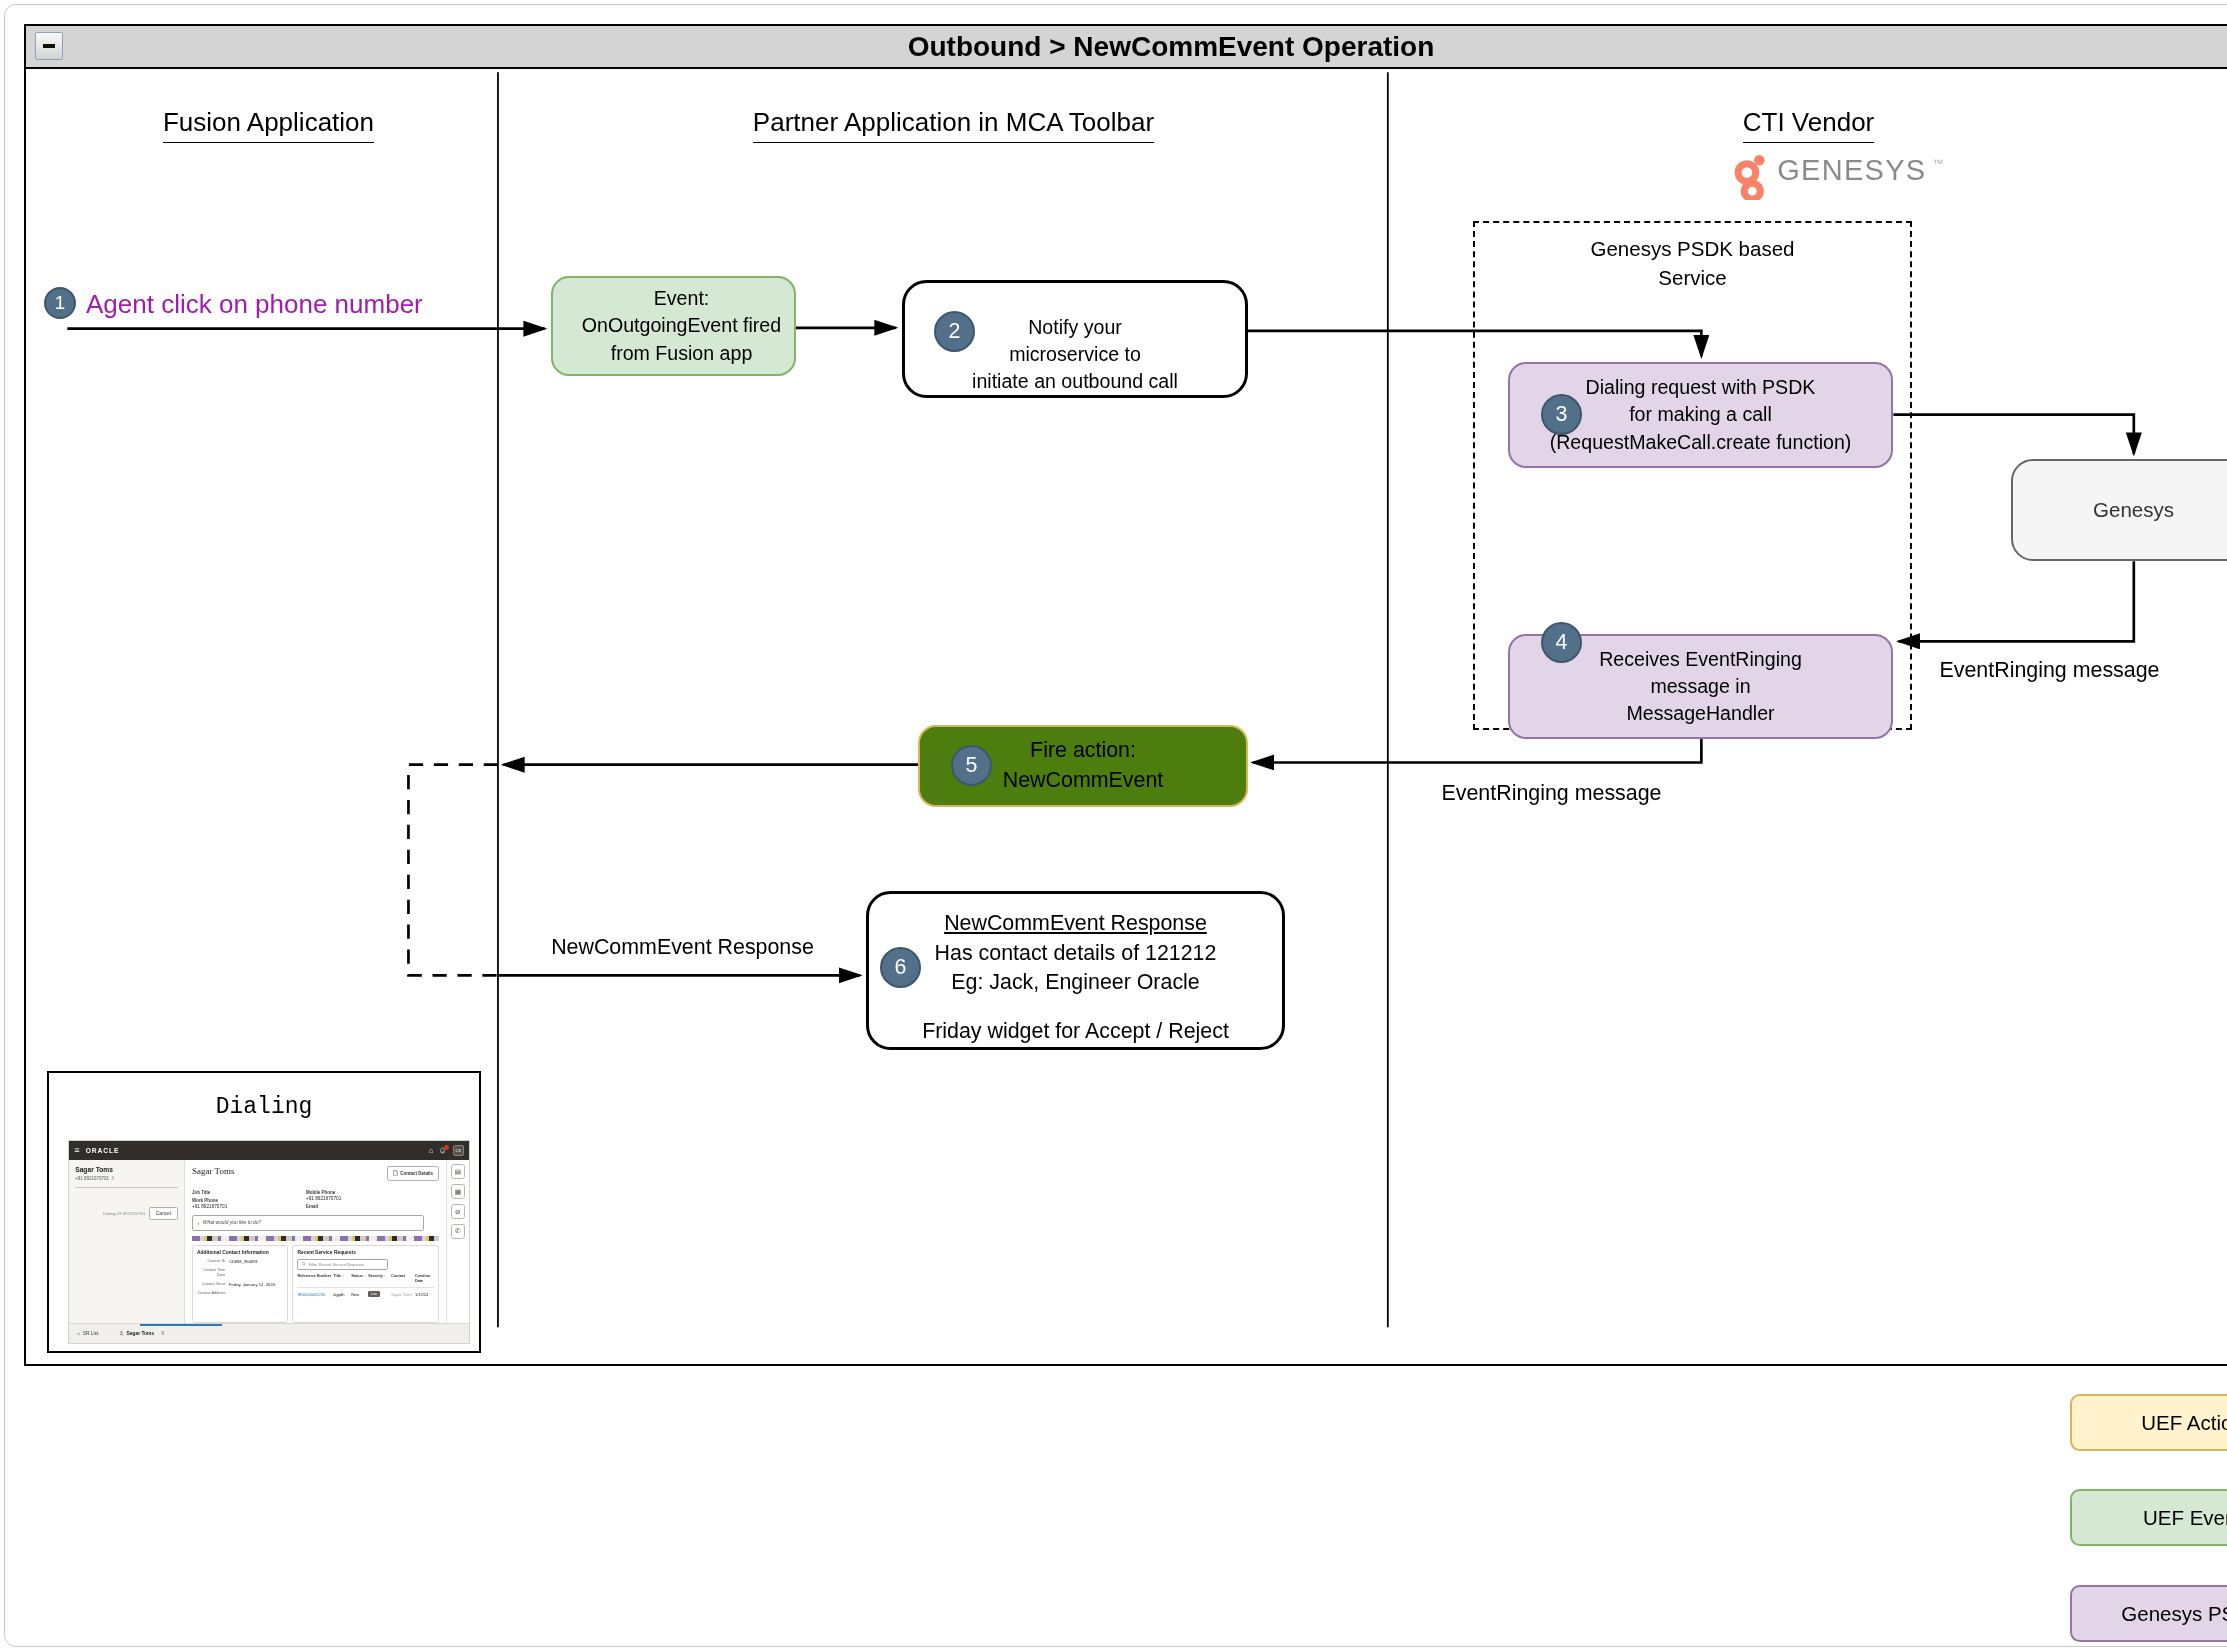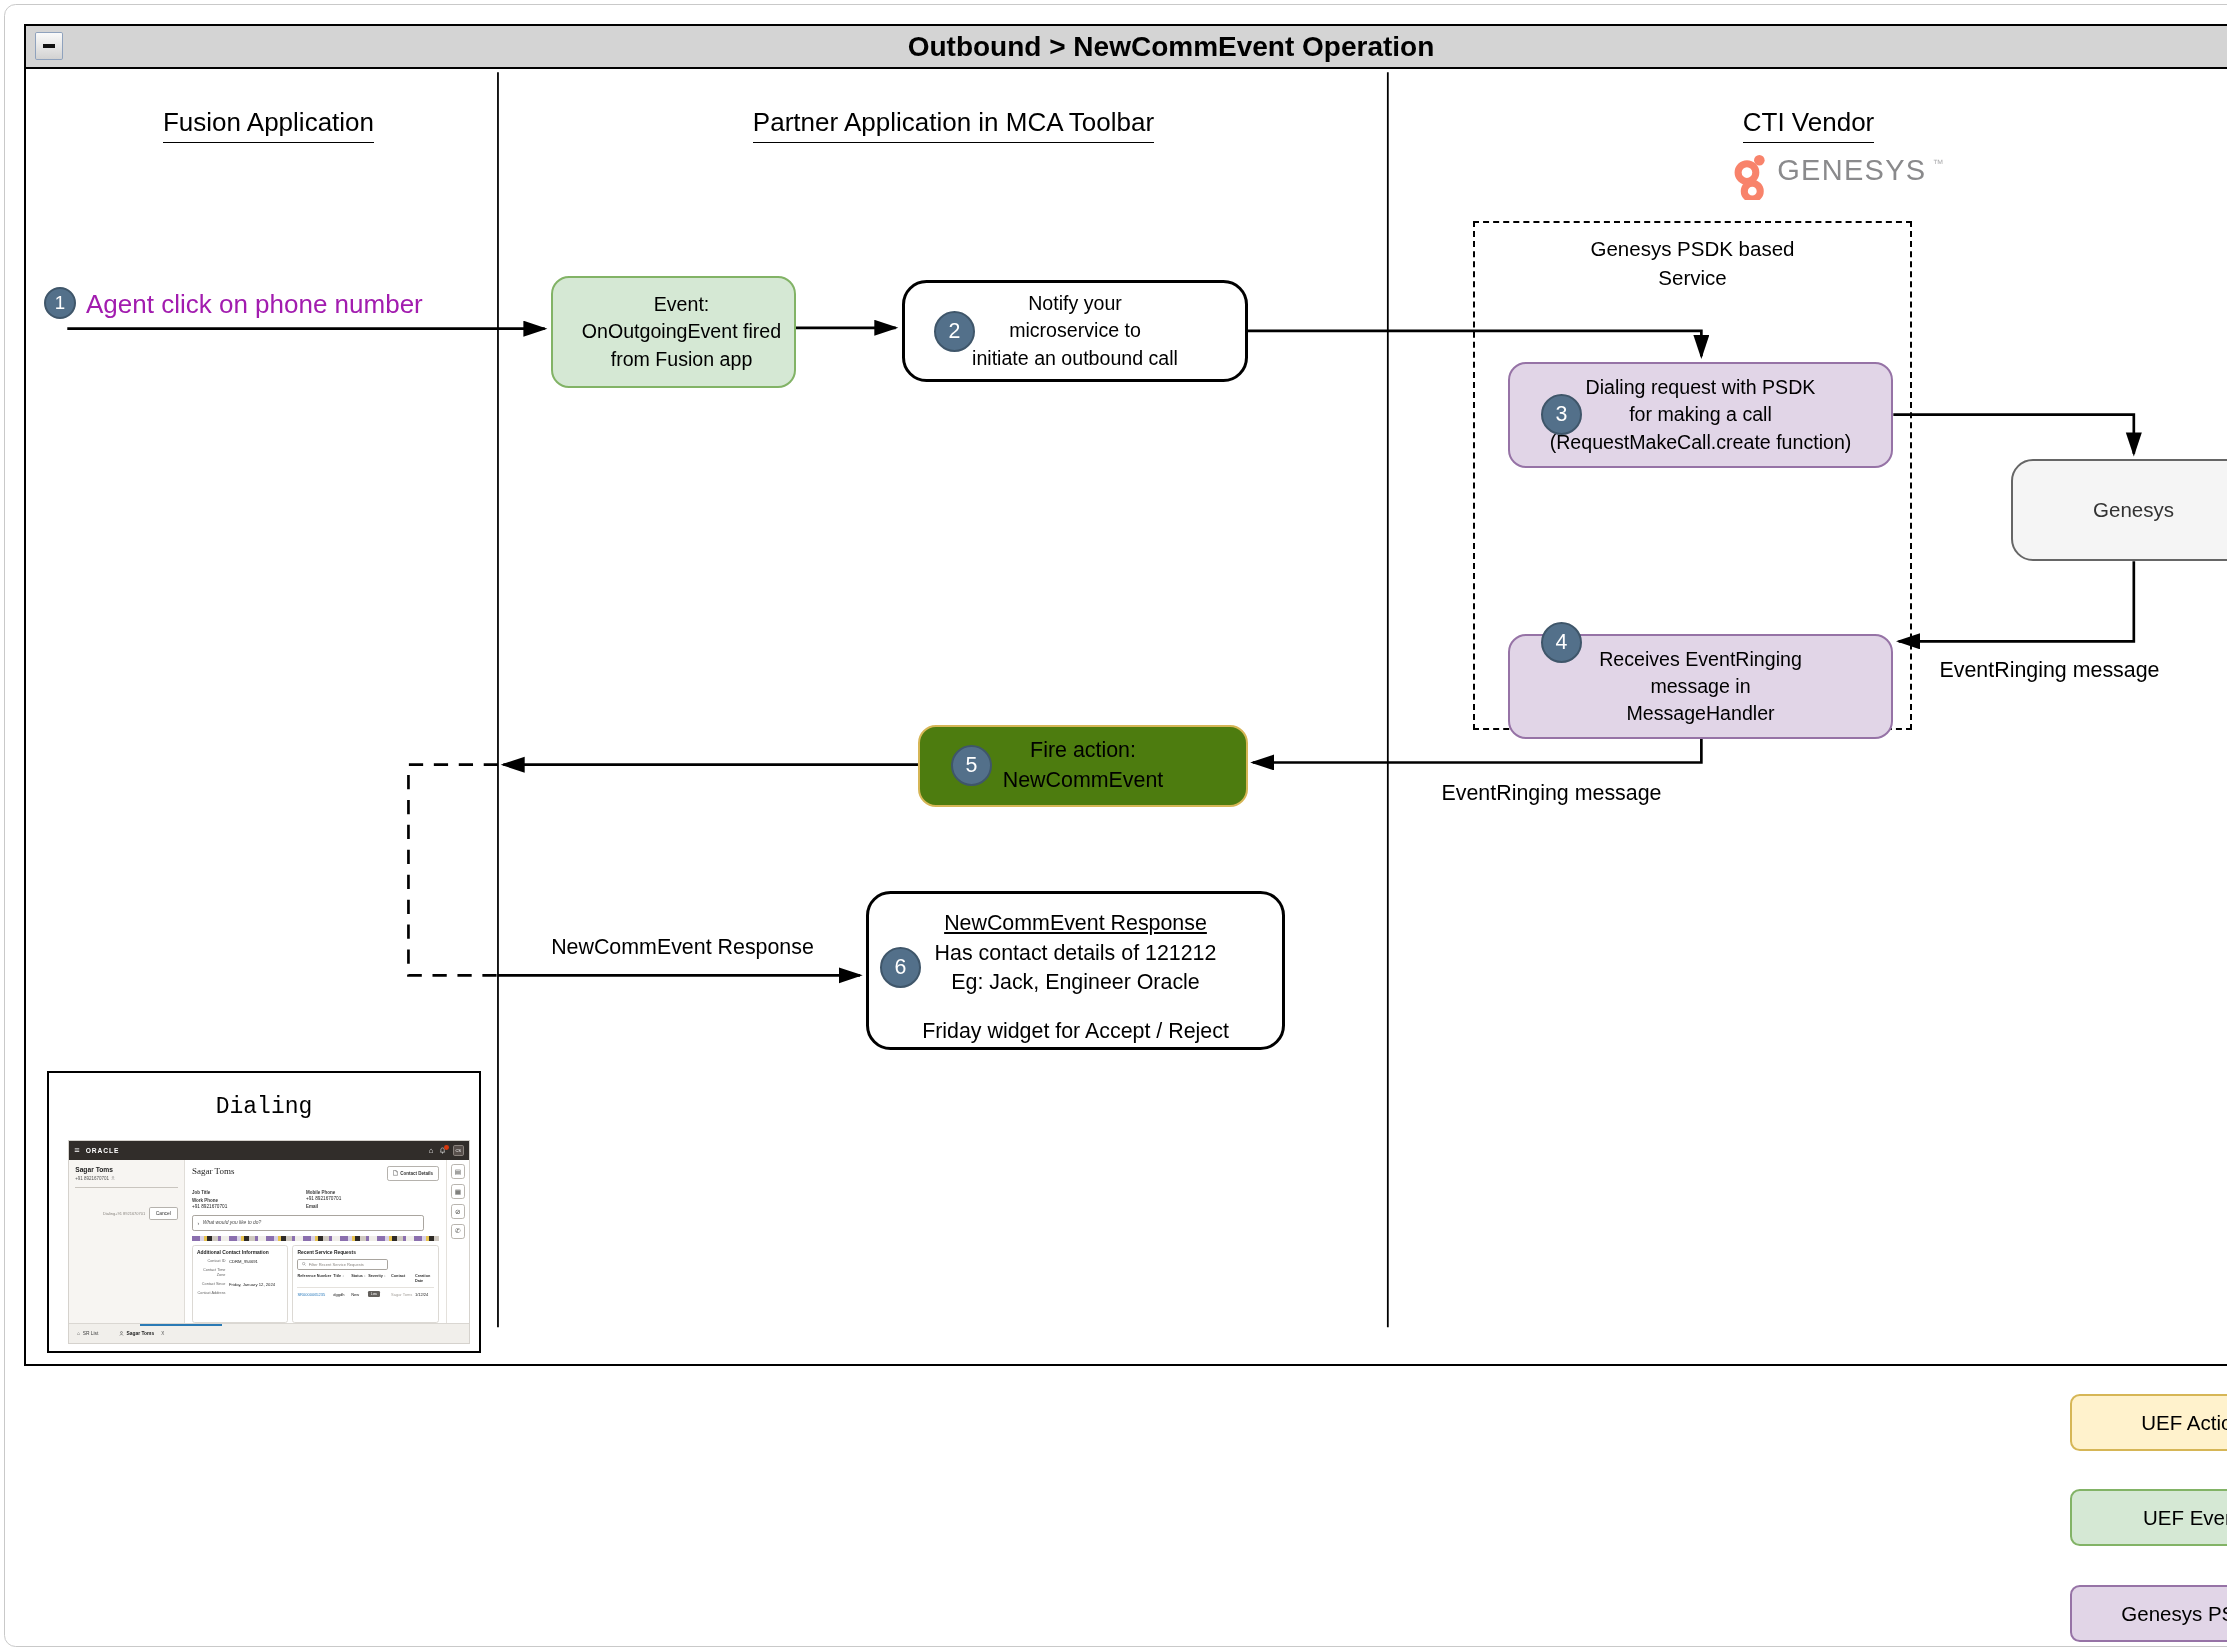--- a/index.html
+++ b/index.html
@@ -160,27 +160,27 @@
     </svg>
     <span class="word">GENESYS</span>
     <span class="tm">™</span>
   </div>
 
   <div class="num-circle" style="left:44px;top:287px;width:32px;height:32px;font-size:18.7px;">
     <span>1</span>
   </div>
   <div class="step1-text" style="left:86px;top:289px;">Agent click on phone number</div>
 
-  <div class="node green" style="left:551px;top:276px;width:245px;height:112px;padding-left:16px;">
+  <div class="node green" style="left:551px;top:276px;width:245px;height:100px;padding-left:16px;">
     <div>Event:</div>
     <div>OnOutgoingEvent fired</div>
     <div>from Fusion app</div>
   </div>
 
-  <div class="node white" style="left:902px;top:280px;width:346px;height:102px;">
+  <div class="node white" style="left:902px;top:280px;width:346px;height:118px;justify-content:flex-end;">
     <div>Notify your</div>
     <div>microservice to</div>
     <div>initiate an outbound call</div>
   </div>
   <div class="num-circle" style="left:934px;top:311px;width:41px;height:41px;">
     <span>2</span>
   </div>
 
   <div class="dashed-group" style="left:1473px;top:221px;width:439px;height:509px;"></div>
   <div class="group-label" style="left:1473px;top:235px;width:439px;">

